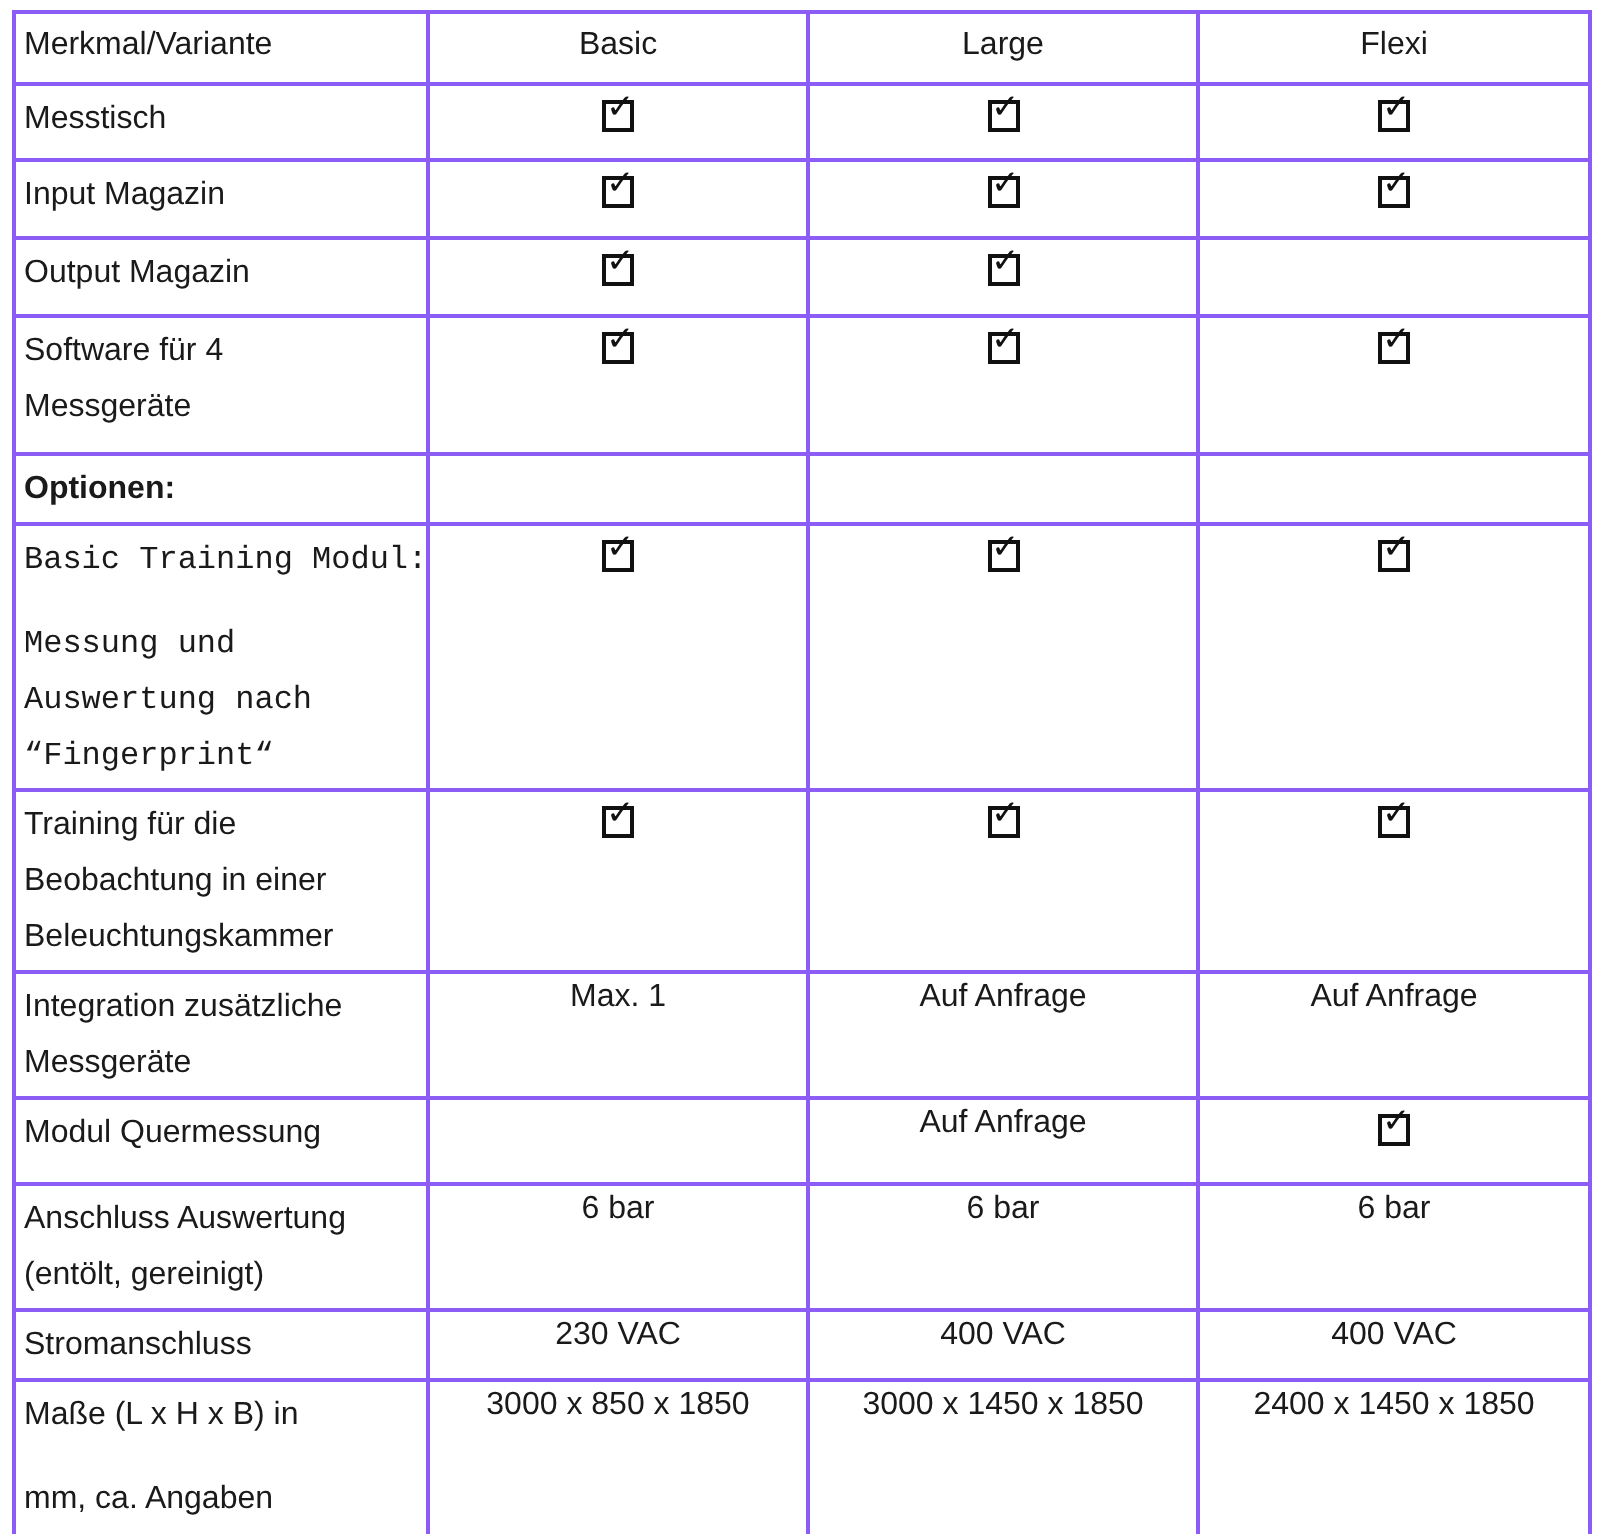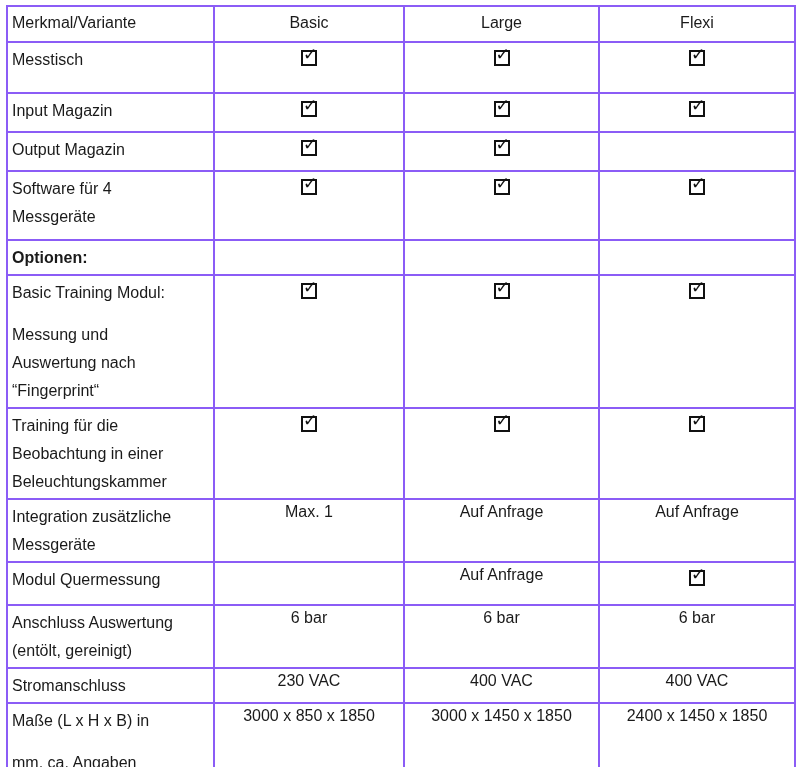--- a/index.html
+++ b/index.html
@@ -47,26 +47,26 @@
     white-space: nowrap;
   }
   .line-gap {
     height: 14px;
   }
   td.header-cell {
     line-height: 26px;
   }
   
   tbody tr:nth-child(1)  { height: 36px; }
-  tbody tr:nth-child(2)  { height: 51px; }
+  tbody tr:nth-child(2)  { height: 38px; }
   tbody tr:nth-child(3)  { height: 39px; }
   tbody tr:nth-child(4)  { height: 39px; }
   tbody tr:nth-child(5)  { height: 69px; }
   tbody tr:nth-child(6)  { height: 33px; }
-  tbody tr:nth-child(7)  { height: 130px; }
+  tbody tr:nth-child(7)  { height: 130px; font-family: Liberation Mono, monospace; }
   tbody tr:nth-child(8)  { height: 90px; }
   tbody tr:nth-child(9)  { height: 60px; }
   tbody tr:nth-child(10) { height: 43px; }
   tbody tr:nth-child(11) { height: 63px; }
   tbody tr:nth-child(12) { height: 32px; }
   tbody tr:nth-child(13) { height: 79px; }
 
   
   .checkbox {
     display: inline-block;

